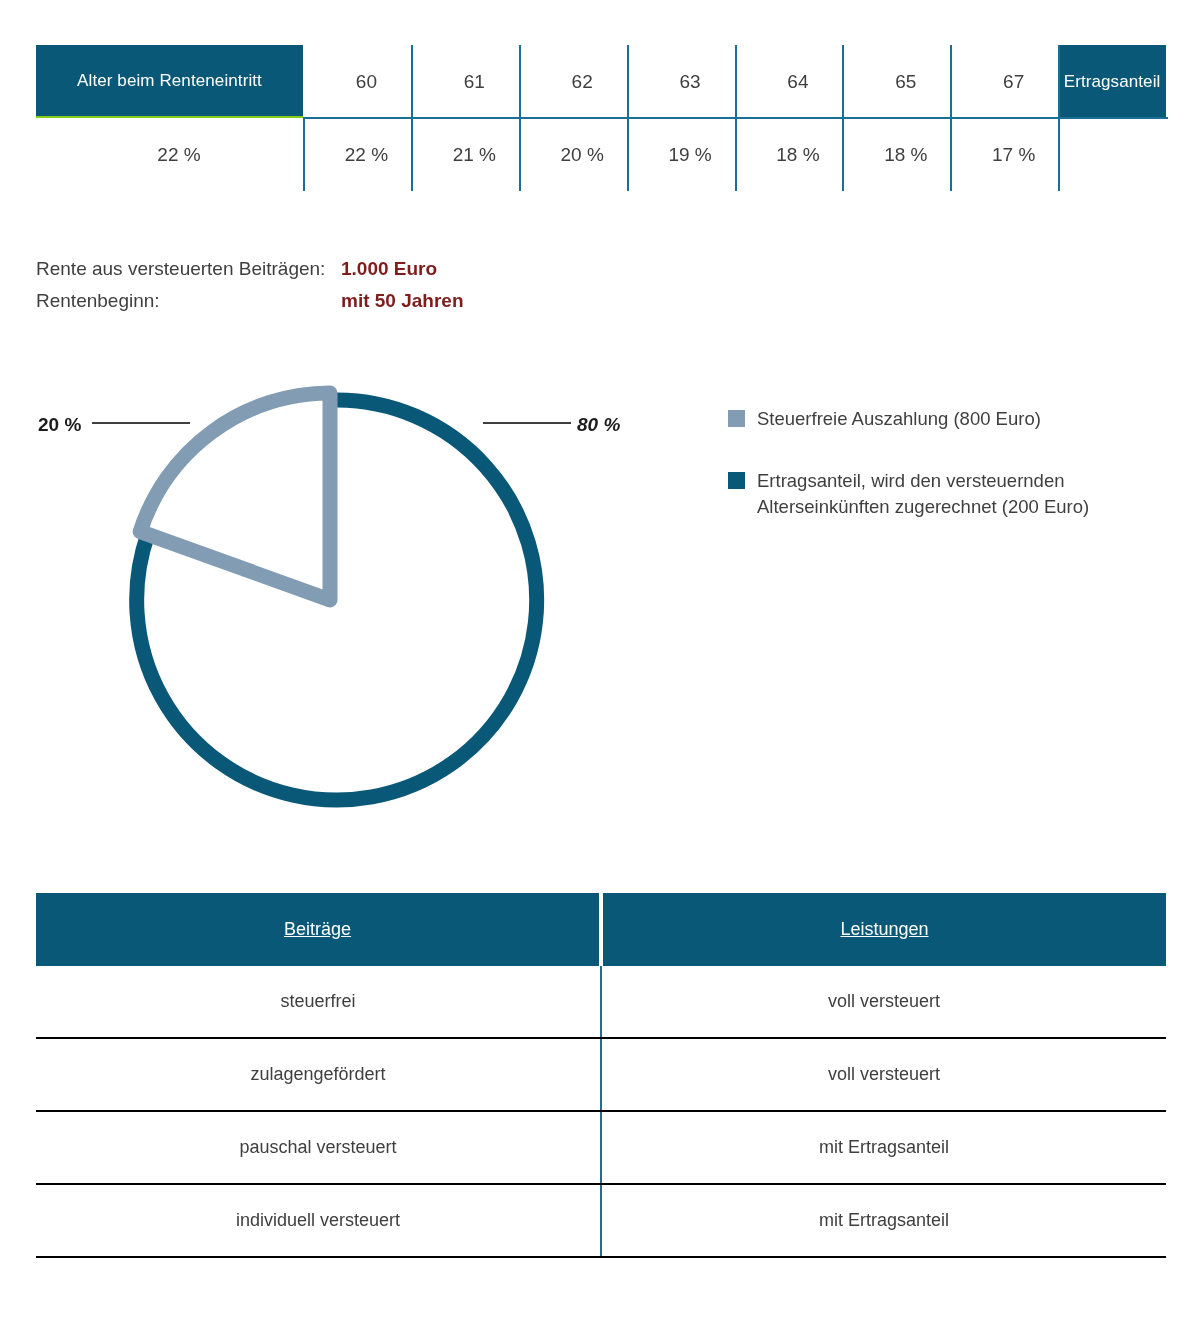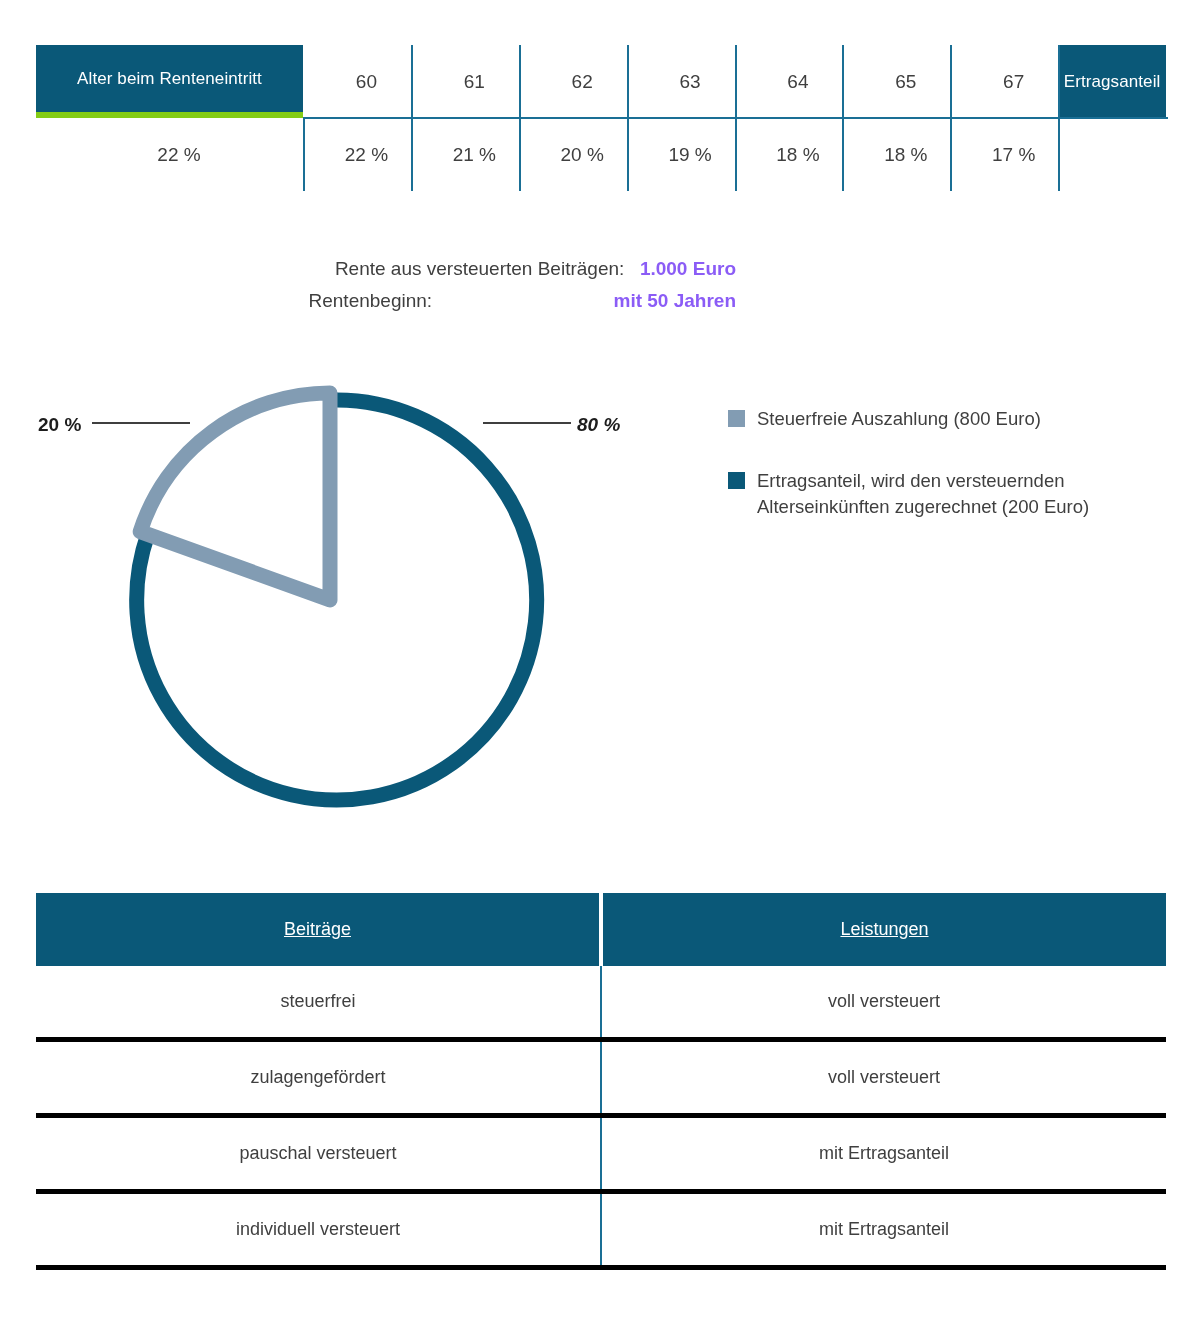--- a/index.html
+++ b/index.html
@@ -34,21 +34,21 @@
   }
   .age-label-cell {
     background: #0a5878;
     color: #ffffff;
     font-size: 17px;
     display: flex;
     align-items: center;
     justify-content: center;
     letter-spacing: 0.1px;
   }
-  .age-label-cell.row1 { border-bottom: 6px solid #84cc16; }
+  .age-label-cell.row1 { border-bottom: 2px solid #84cc16; }
   .age-value-cell {
     display: flex;
     align-items: center;
     justify-content: center;
     font-size: 19px;
     color: #3f3f3f;
     position: relative;
     padding-left: 19px;
   }
   
@@ -92,31 +92,30 @@
   .summary {
     position: absolute;
     left: 36px;
     top: 258px;
     width: 700px;
   }
   .summary-row {
     display: flex;
     align-items: baseline;
     height: 32px;
-    justify-content: flex-end;
   }
   .summary-label {
     width: 305px;
     font-size: 19px;
     color: #3f3f3f;
   }
   .summary-value {
     font-size: 19px;
     font-weight: bold;
-    color: #8b5cf6;
+    color: #7f1d1d;
   }
 
   
   .chart-area {
     position: absolute;
     left: 0;
     top: 360px;
     width: 700px;
     height: 500px;
   }
@@ -182,21 +181,21 @@
     text-decoration: underline;
   }
   .ct-header-gap {
     width: 4px;
     background: #ffffff;
     flex: 0 0 4px;
   }
   .ct-row {
     display: flex;
     height: 71px;
-    border-bottom: 5px solid #000000;
+    border-bottom: 2px solid #000000;
     position: relative;
   }
   .ct-cell {
     flex: 1;
     display: flex;
     align-items: center;
     justify-content: center;
     font-size: 18px;
     color: #3f3f3f;
   }

